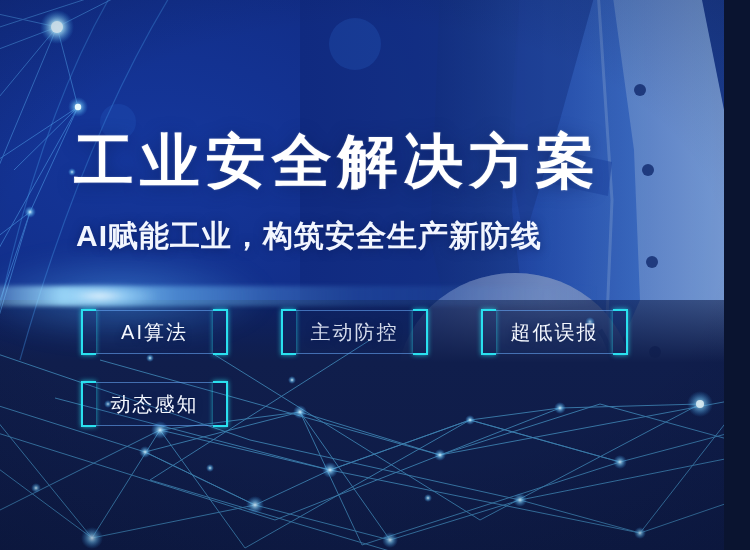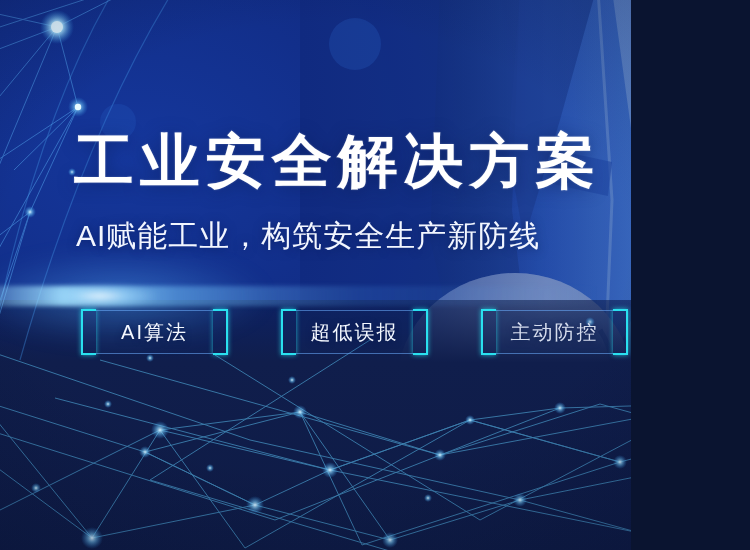--- a/index.html
+++ b/index.html
@@ -1,20 +1,20 @@
 <!DOCTYPE html>
 <html lang="zh"><head>
 <meta charset="utf-8">
 <title>工业安全解决方案</title>
 <style>
   html,body{margin:0;padding:0;background:#0a1430;}
   *{box-sizing:border-box;}
   #banner{
     position:relative;
-    width:631px;height:550px;
+    width:724px;height:550px;
     overflow:hidden;
     font-family:"Liberation Sans","DejaVu Sans",sans-serif;
     background:#404040;
   }
 
   
   .layer{position:absolute;inset:0;pointer-events:none;}
 
   .bg-base{
     background:
@@ -58,21 +58,21 @@
     white-space:nowrap;
     text-shadow:0 2px 16px rgba(10,30,90,.55), 0 0 2px rgba(255,255,255,.35);
     transform:scaleX(1.03);
     transform-origin:left center;
   }
 
   .subtitle{
     position:absolute;left:76px;top:221px;
     color:#f2f6ff;
     font-size:30px;
-    font-weight:normal;
+    font-weight:bold;
     letter-spacing:1px;
     line-height:1;
     white-space:nowrap;
     text-shadow:0 1px 10px rgba(8,24,80,.6);
   }
 
   
   .tags{
     position:absolute;left:82px;top:310px;
     display:grid;
@@ -286,22 +286,25 @@
   <div class="content">
 
     <div class="title">工业安全解决方案</div>
 
     <div class="subtitle">AI赋能工业，构筑安全生产新防线</div>
 
     <div class="tags">
       <div class="tag">
         <span class="tag-label">AI算法</span>
       </div>
+      <div class="tag dim">
+        <span class="tag-label">主动防控</span>
+      </div>
       <div class="tag">
         <span class="tag-label">超低误报</span>
       </div>
-      <div class="tag dim">
-        <span class="tag-label">主动防控</span>
+      <div class="tag">
+        <span class="tag-label">动态感知</span>
       </div>
     </div>
 
   </div>
 </div>
 
 </body></html>

